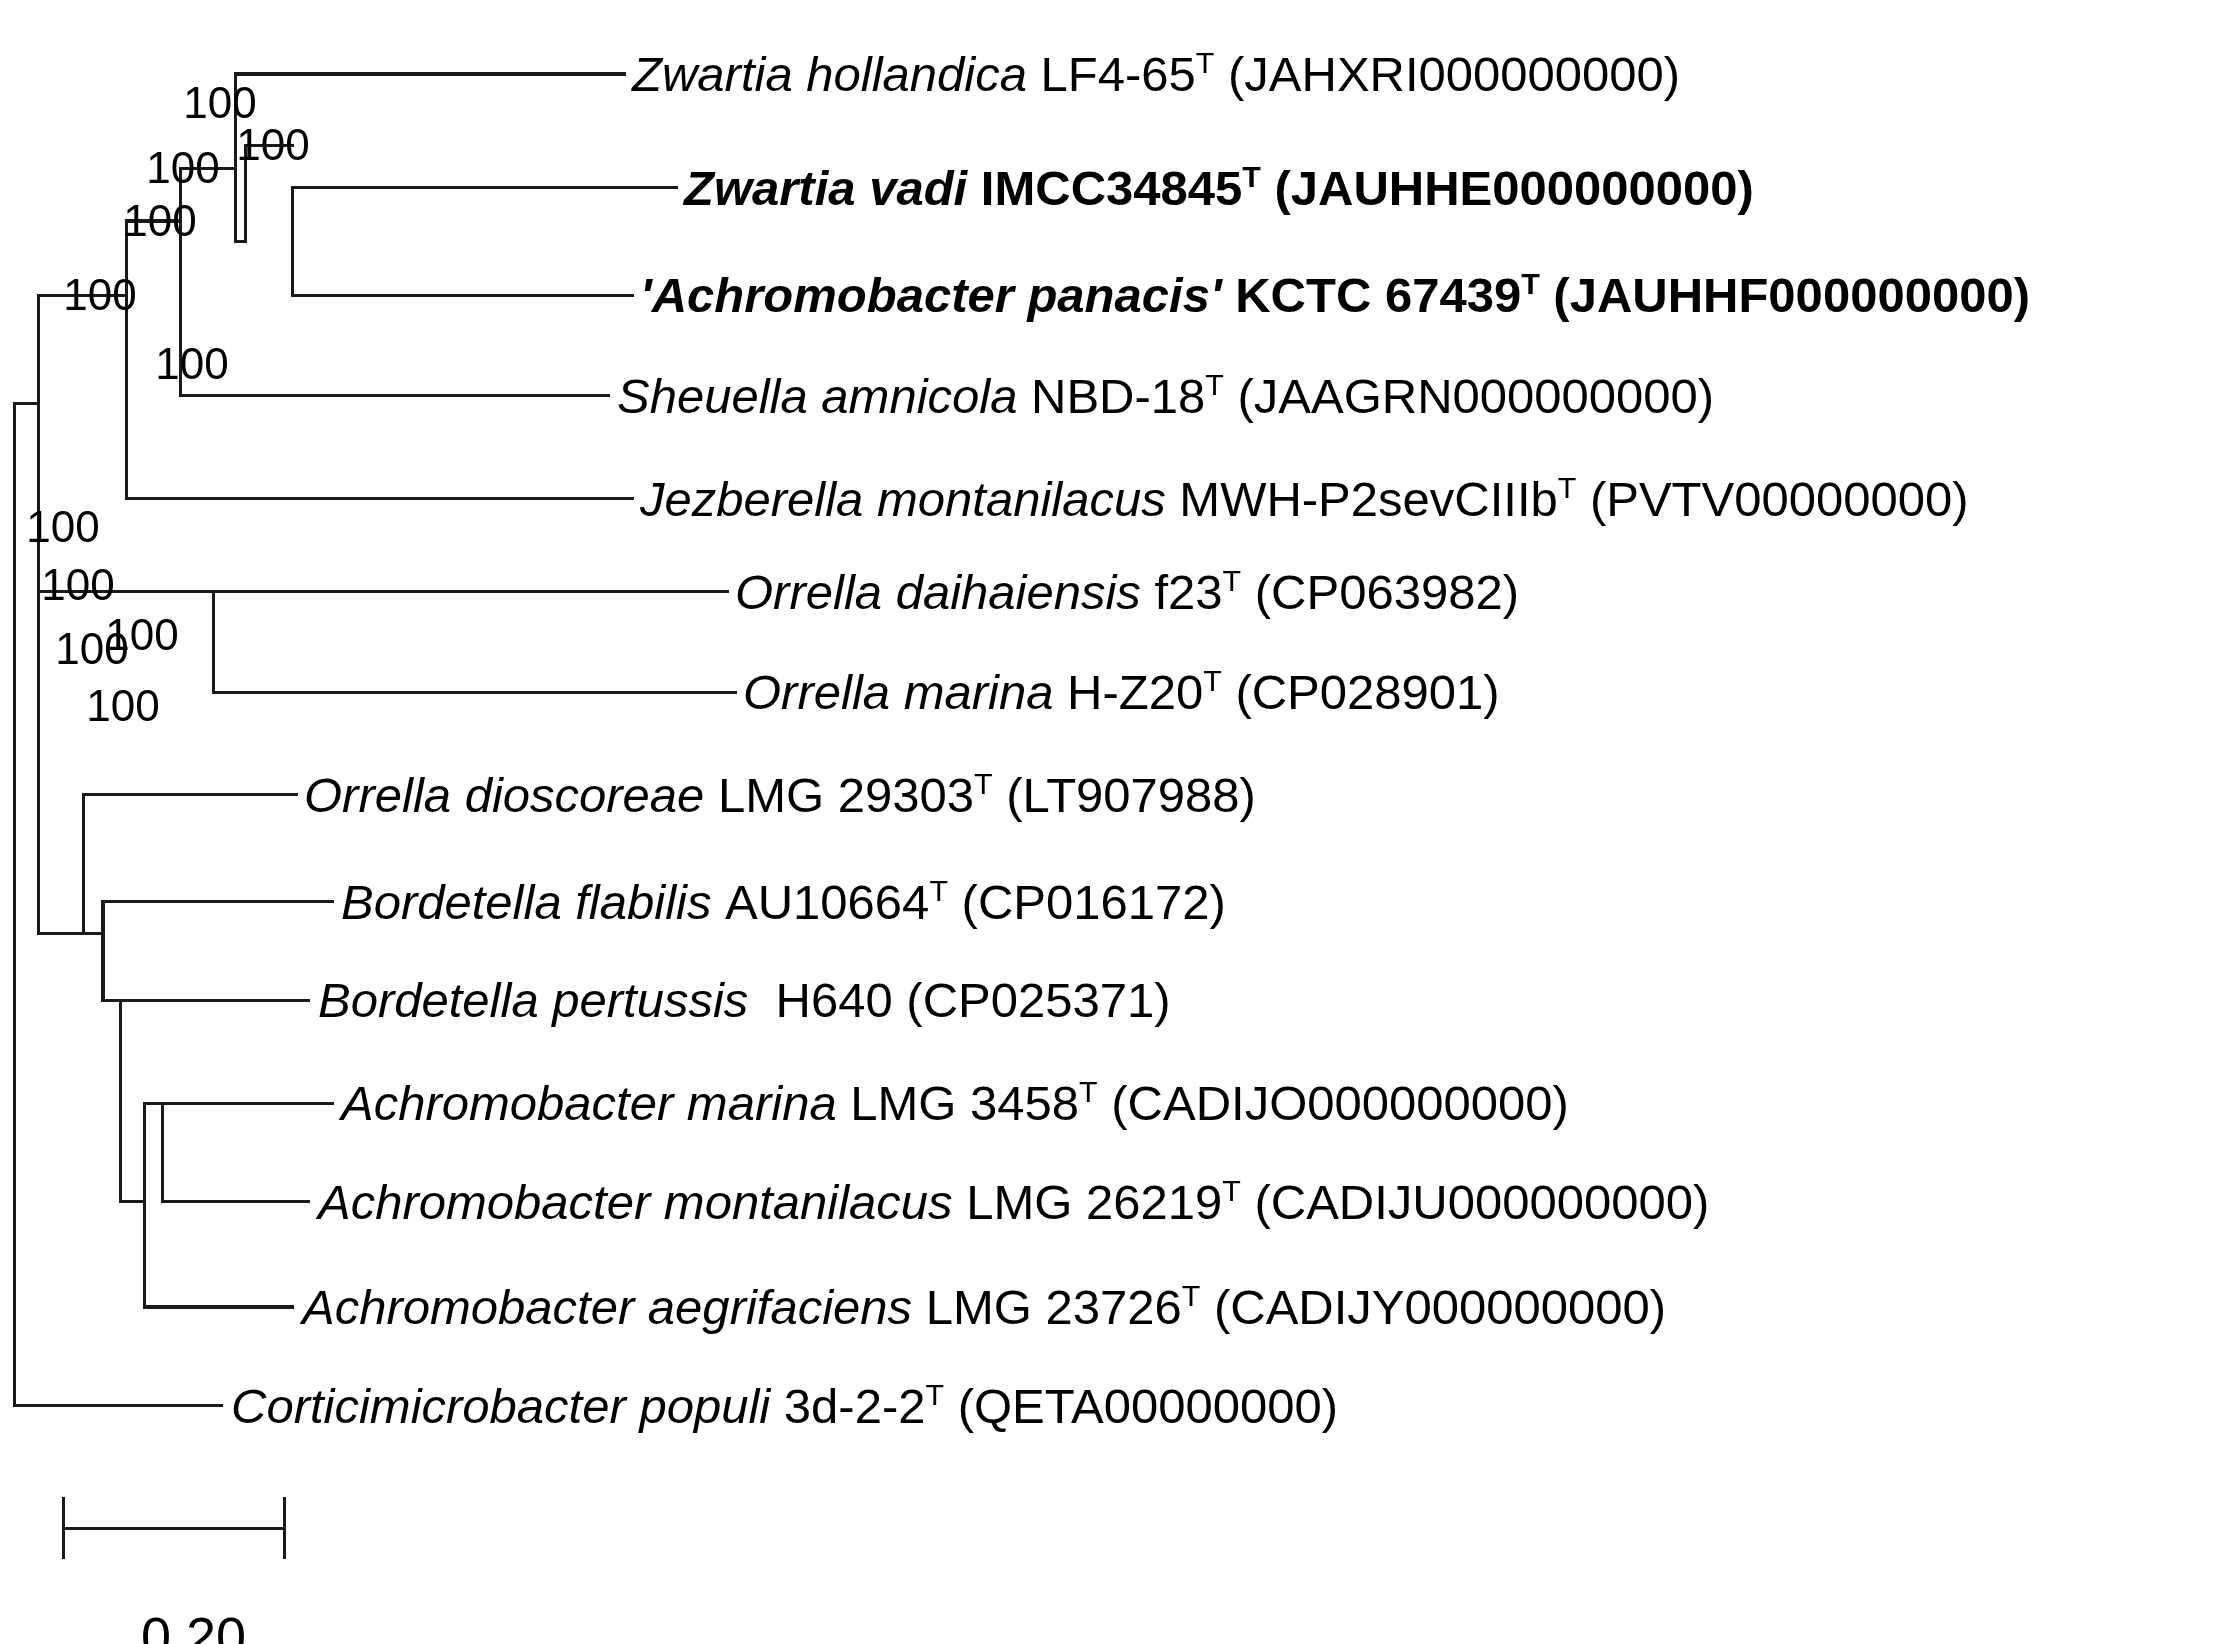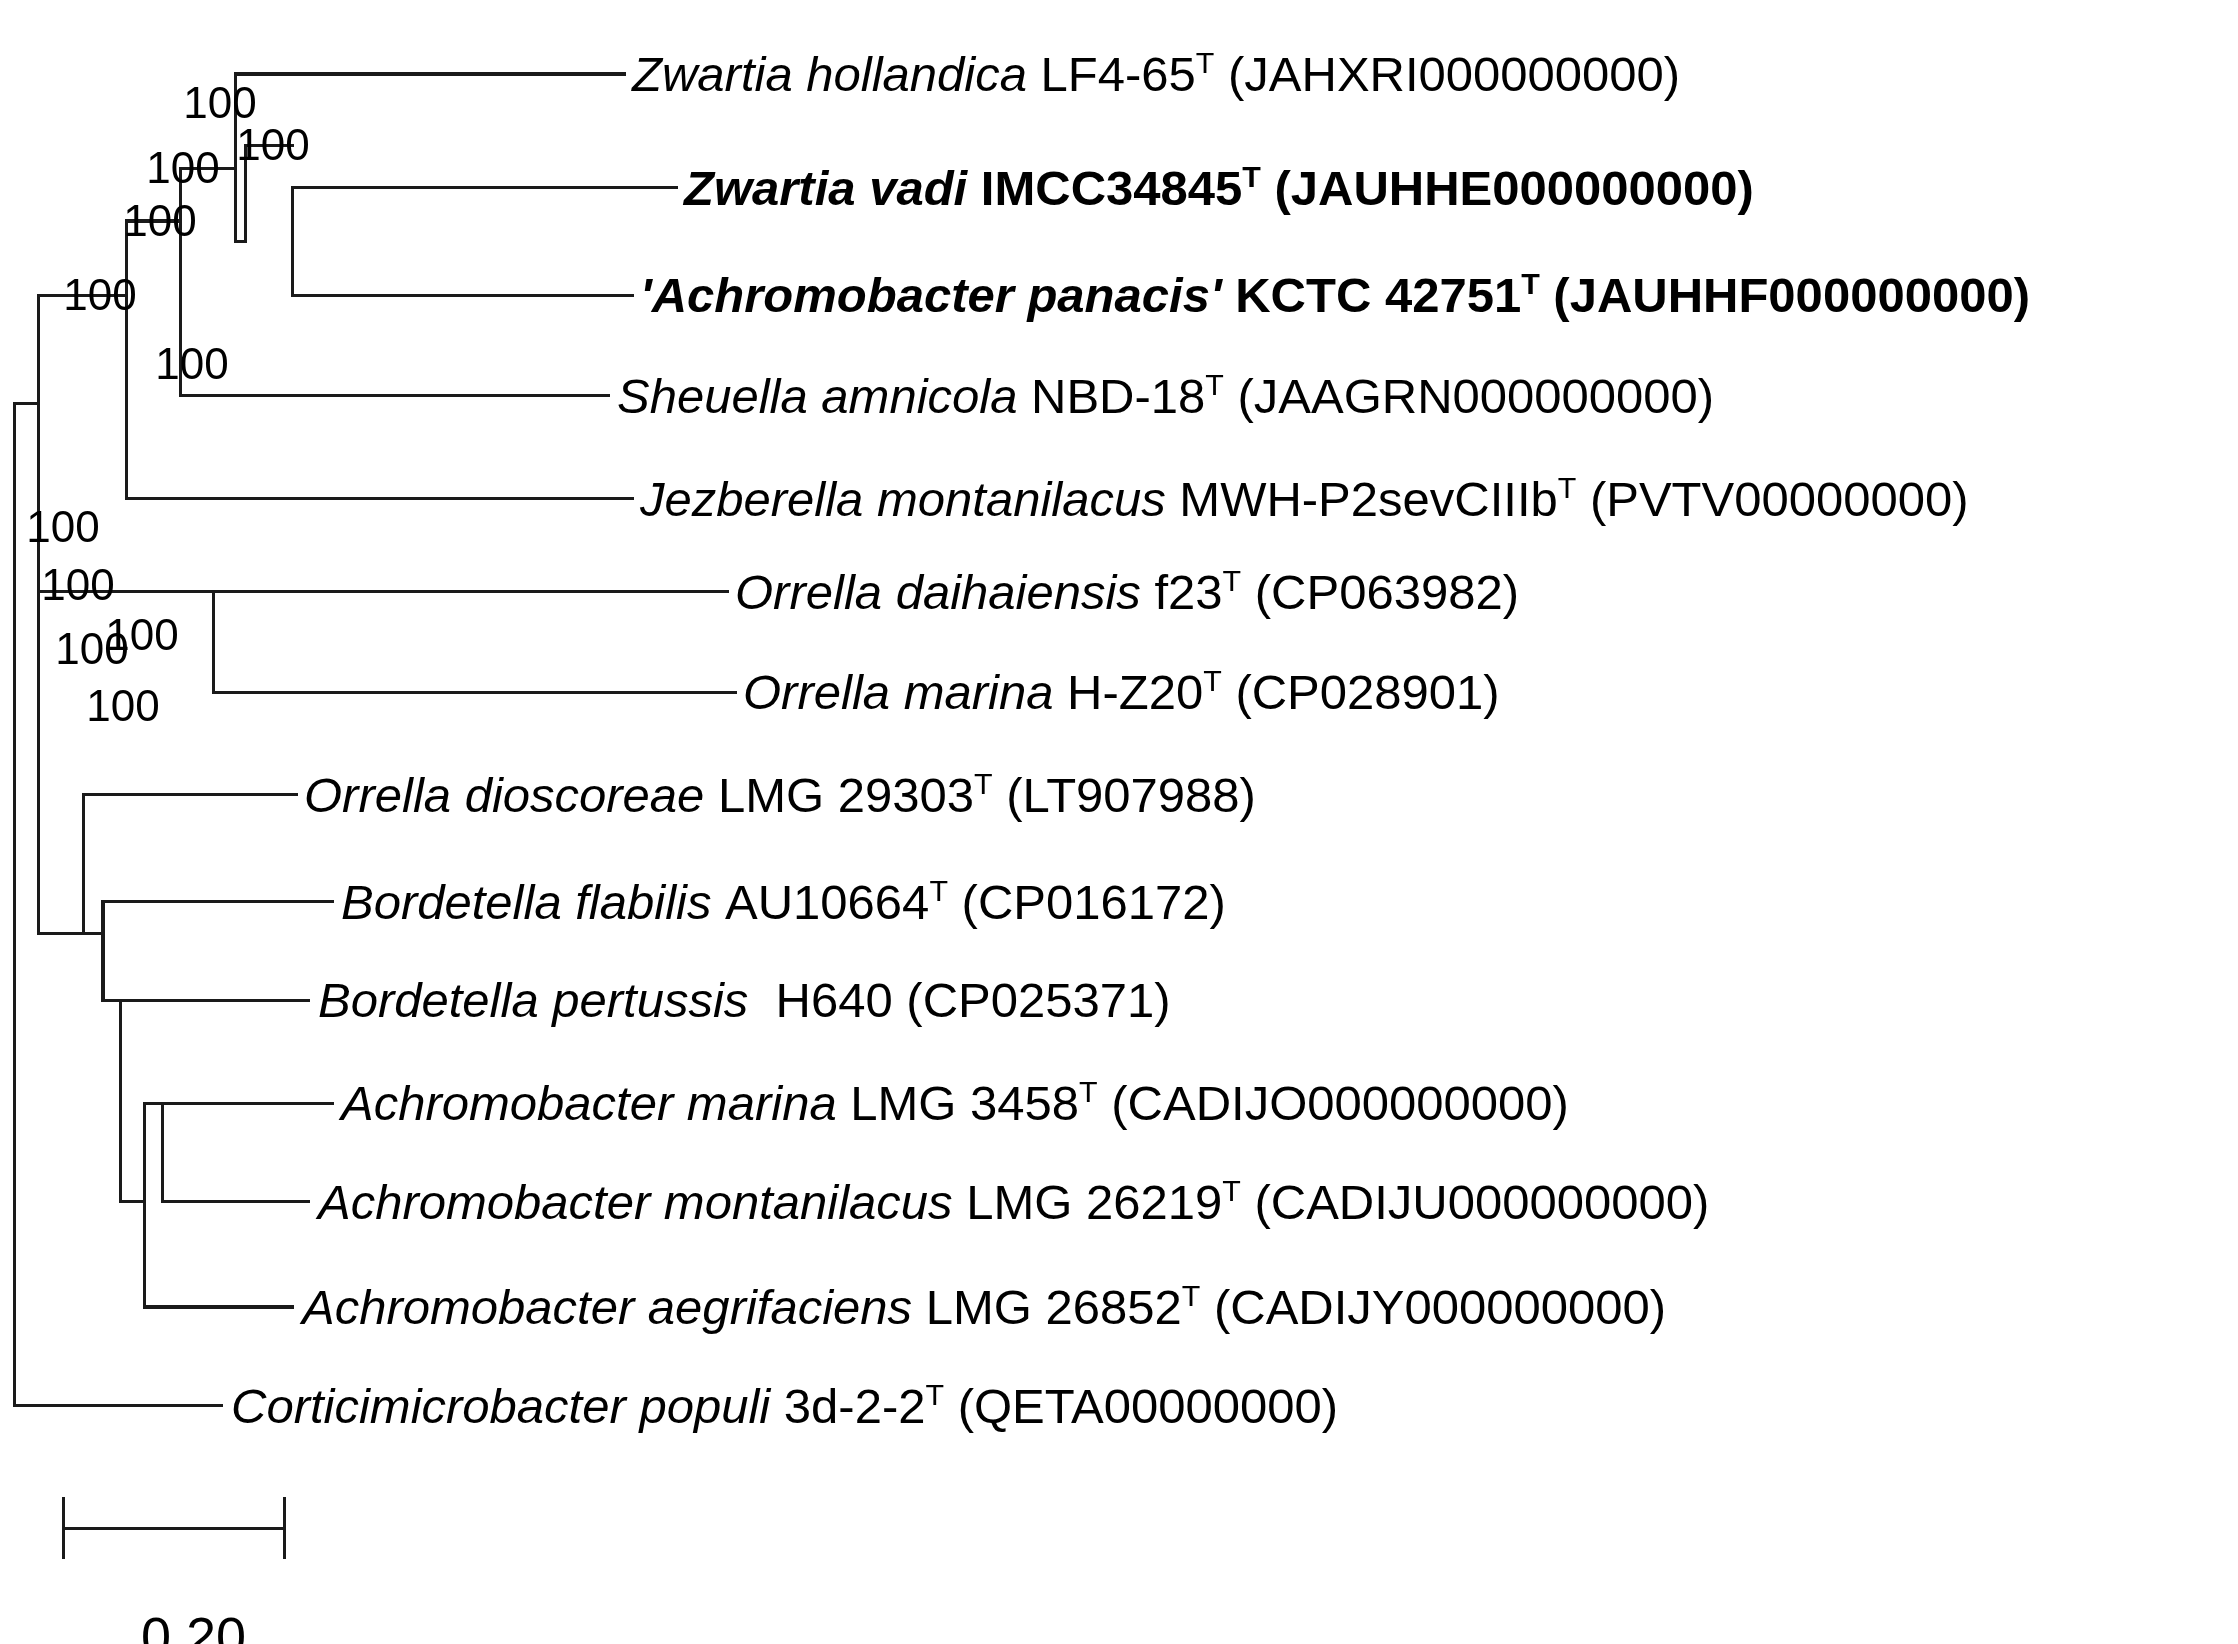--- a/index.html
+++ b/index.html
@@ -137,21 +137,21 @@
 
   <div class="taxon-label" style="left:632px; top:30px;">
     <span class="genus">Zwartia hollandica</span><span class="plain">&nbsp;</span><span class="plain">LF4-65</span><sup>T</sup><span class="plain">&nbsp;</span><span class="plain">(JAHXRI000000000)</span>
   </div>
 
   <div class="taxon-label highlight" style="left:684px; top:144px;text-align:right;">
     <span class="genus">Zwartia vadi</span><span class="plain">&nbsp;</span><span class="plain">IMCC34845</span><sup>T</sup><span class="plain">&nbsp;</span><span class="plain">(JAUHHE000000000)</span>
   </div>
 
   <div class="taxon-label highlight" style="left:640px; top:251px;">
-    <span class="genus">'Achromobacter panacis'</span><span class="plain">&nbsp;</span><span class="plain">KCTC 42751</span><sup>T</sup><span class="plain">&nbsp;</span><span class="plain">(JAUHHF000000000)</span>
+    <span class="genus">'Achromobacter panacis'</span><span class="plain">&nbsp;</span><span class="plain">KCTC 67439</span><sup>T</sup><span class="plain">&nbsp;</span><span class="plain">(JAUHHF000000000)</span>
   </div>
 
   <div class="taxon-label" style="left:617px; top:352px;">
     <span class="genus">Sheuella amnicola</span><span class="plain">&nbsp;</span><span class="plain">NBD-18</span><sup>T</sup><span class="plain">&nbsp;</span><span class="plain">(JAAGRN000000000)</span>
   </div>
 
   <div class="taxon-label" style="left:640px; top:455px;">
     <span class="genus">Jezberella montanilacus</span><span class="plain">&nbsp;</span><span class="plain">MWH-P2sevCIIIb</span><sup>T</sup><span class="plain">&nbsp;</span><span class="plain">(PVTV00000000)</span>
   </div>
 
@@ -177,21 +177,21 @@
 
   <div class="taxon-label" style="left:341px; top:1059px;">
     <span class="genus">Achromobacter marina</span><span class="plain">&nbsp;</span><span class="plain">LMG 3458</span><sup>T</sup><span class="plain">&nbsp;</span><span class="plain">(CADIJO000000000)</span>
   </div>
 
   <div class="taxon-label" style="left:318px; top:1158px;">
     <span class="genus">Achromobacter montanilacus</span><span class="plain">&nbsp;</span><span class="plain">LMG 26219</span><sup>T</sup><span class="plain">&nbsp;</span><span class="plain">(CADIJU000000000)</span>
   </div>
 
   <div class="taxon-label" style="left:302px; top:1263px;">
-    <span class="genus">Achromobacter aegrifaciens</span><span class="plain">&nbsp;</span><span class="plain">LMG 26852</span><sup>T</sup><span class="plain">&nbsp;</span><span class="plain">(CADIJY000000000)</span>
+    <span class="genus">Achromobacter aegrifaciens</span><span class="plain">&nbsp;</span><span class="plain">LMG 23726</span><sup>T</sup><span class="plain">&nbsp;</span><span class="plain">(CADIJY000000000)</span>
   </div>
 
   <div class="taxon-label" style="left:231px; top:1362px;">
     <span class="genus">Corticimicrobacter populi</span><span class="plain">&nbsp;</span><span class="plain">3d-2-2</span><sup>T</sup><span class="plain">&nbsp;</span><span class="plain">(QETA00000000)</span>
   </div>
 
   <div class="boot-label" style="left:220px; top:59px;">100</div>
   <div class="boot-label" style="left:273px; top:101px;">100</div>
   <div class="boot-label" style="left:183px; top:124px;">100</div>
   <div class="boot-label" style="left:160px; top:177px;">100</div>

